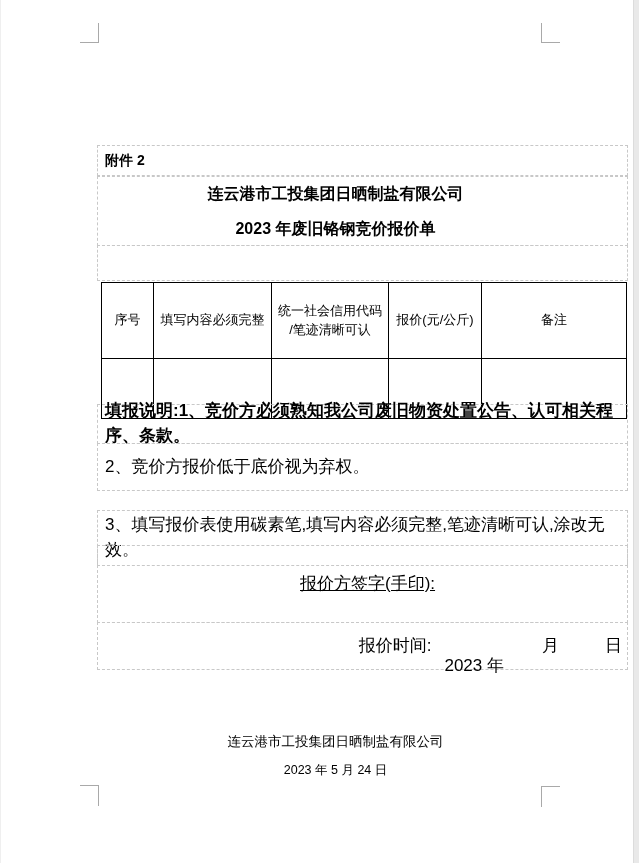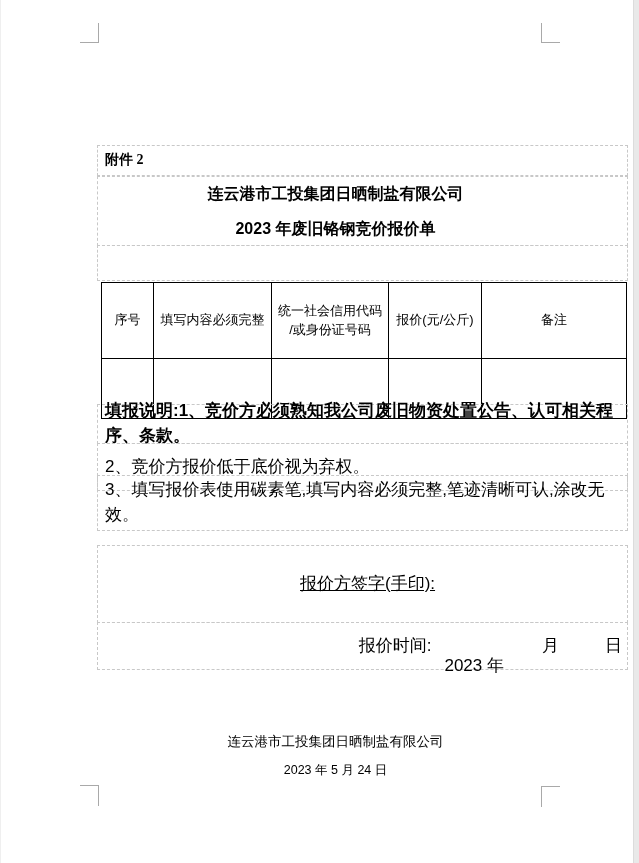--- a/index.html
+++ b/index.html
@@ -25,27 +25,27 @@
   .crop.bl{left:79px;top:785px;height:20px;border-right:1px solid #a9a9a9;border-top:1px solid #a9a9a9;}
   .crop.br{left:540px;top:786px;height:20px;border-left:1px solid #a9a9a9;border-top:1px solid #a9a9a9;}
   
   .block{
     position:absolute;left:96px;width:531px;
     box-sizing:border-box;
     border:1px dashed #c8c8c8;
     font-size:17px;line-height:1.45;
     display:flex;align-items:center;
   }
-  .blk-attach{top:145px;height:31px;font-weight:bold;font-size:14px;padding-left:7px;font-family:Liberation Serif, serif;}
+  .blk-attach{top:145px;height:31px;font-weight:bold;font-size:14px;padding-left:7px;}
   .blk-title{top:176px;height:70px;flex-direction:column;justify-content:center;gap:12px;
              font-weight:bold;font-size:16px;padding-right:54px;text-align:center;}
   .blk-empty{top:245px;height:36px;}
   .blk-note1{top:404px;height:40px;font-weight:bold;padding-left:7px;}
   .blk-note2{top:443px;height:48px;padding-left:7px;}
-  .blk-note3{top:475px;height:56px;padding-left:7px;justify-content:flex-end;}
+  .blk-note3{top:510px;height:56px;padding-left:7px;justify-content:flex-end;}
   .blk-sign{top:545px;height:78px;padding-left:202px;text-decoration:underline;}
   .blk-time{top:622px;height:48px;justify-content:flex-end;padding-right:5px;}
   .blk-time .yr{margin-left:13px;margin-top:40px;}
   .blk-time .mo{margin-left:38px;}
   .blk-time .dy{margin-left:46px;}
   
   .quote-table{
     position:absolute;left:100px;top:282px;
     border-collapse:collapse;table-layout:fixed;
     width:525px;height:121px;
@@ -97,21 +97,21 @@
         <col style="width:118px">
         <col style="width:117px">
       <col style="width:93px">
         <col style="width:145px">
     </colgroup>
     <tbody>
         <tr class="hrow">
       <th>序号</th>
       <th>填写内容必须完整</th>
       <th>统一社会信用代码
-/或身份证号码</th>
+/笔迹清晰可认</th>
       <th>报价(元/公斤)</th>
       <th>备注</th>
     </tr>
     <tr class="drow">
       <td></td>
       <td></td>
       <td></td>
       <td></td>
       <td></td>
     </tr>

